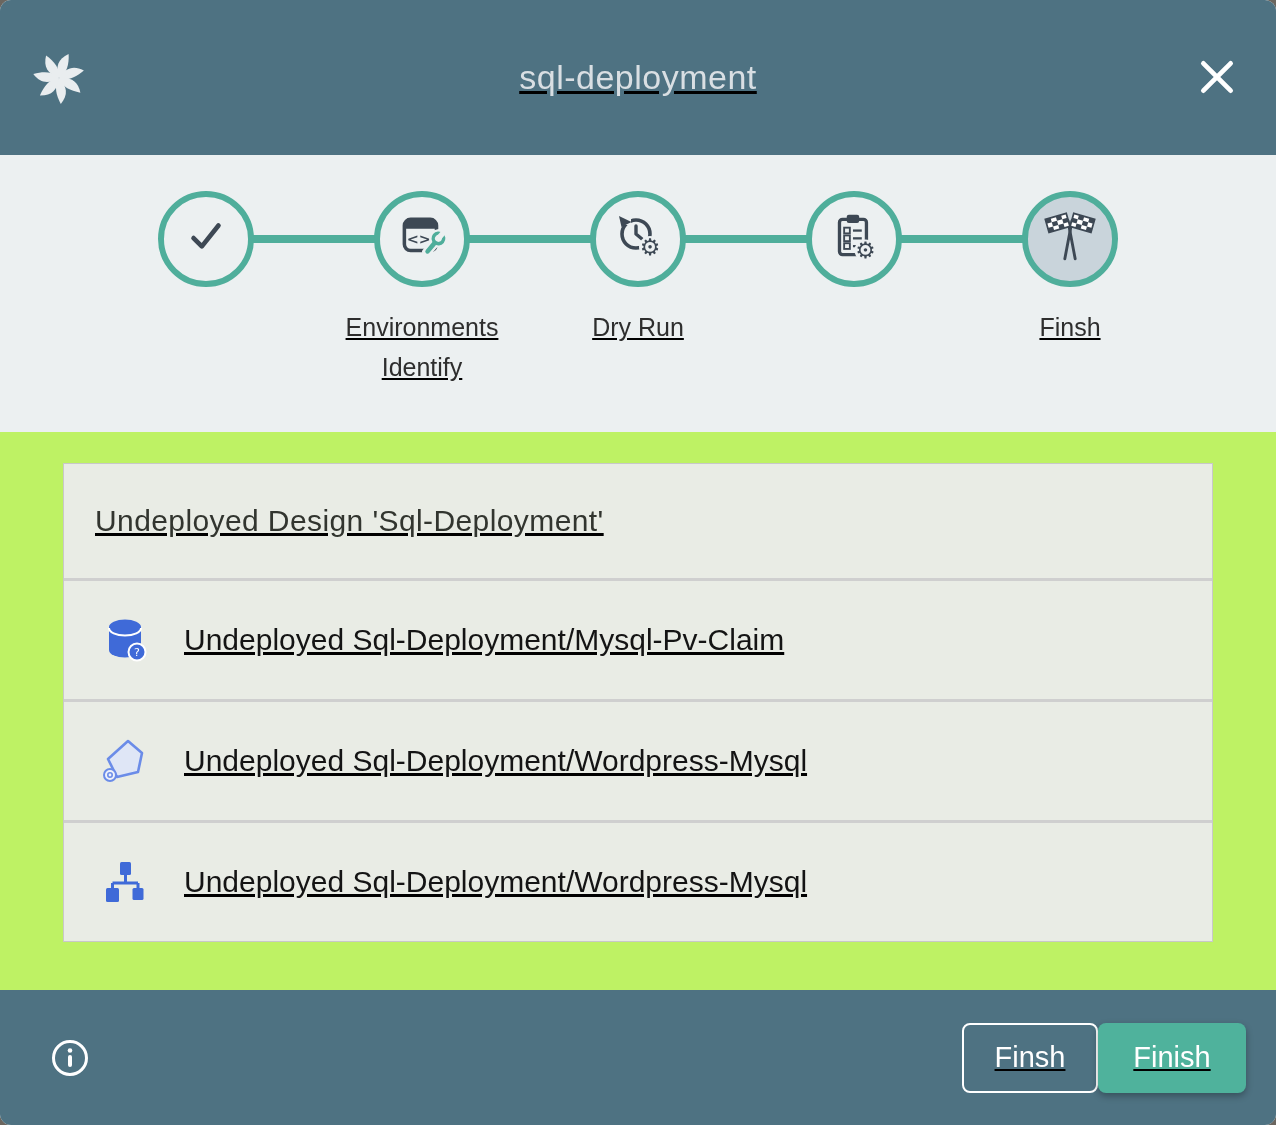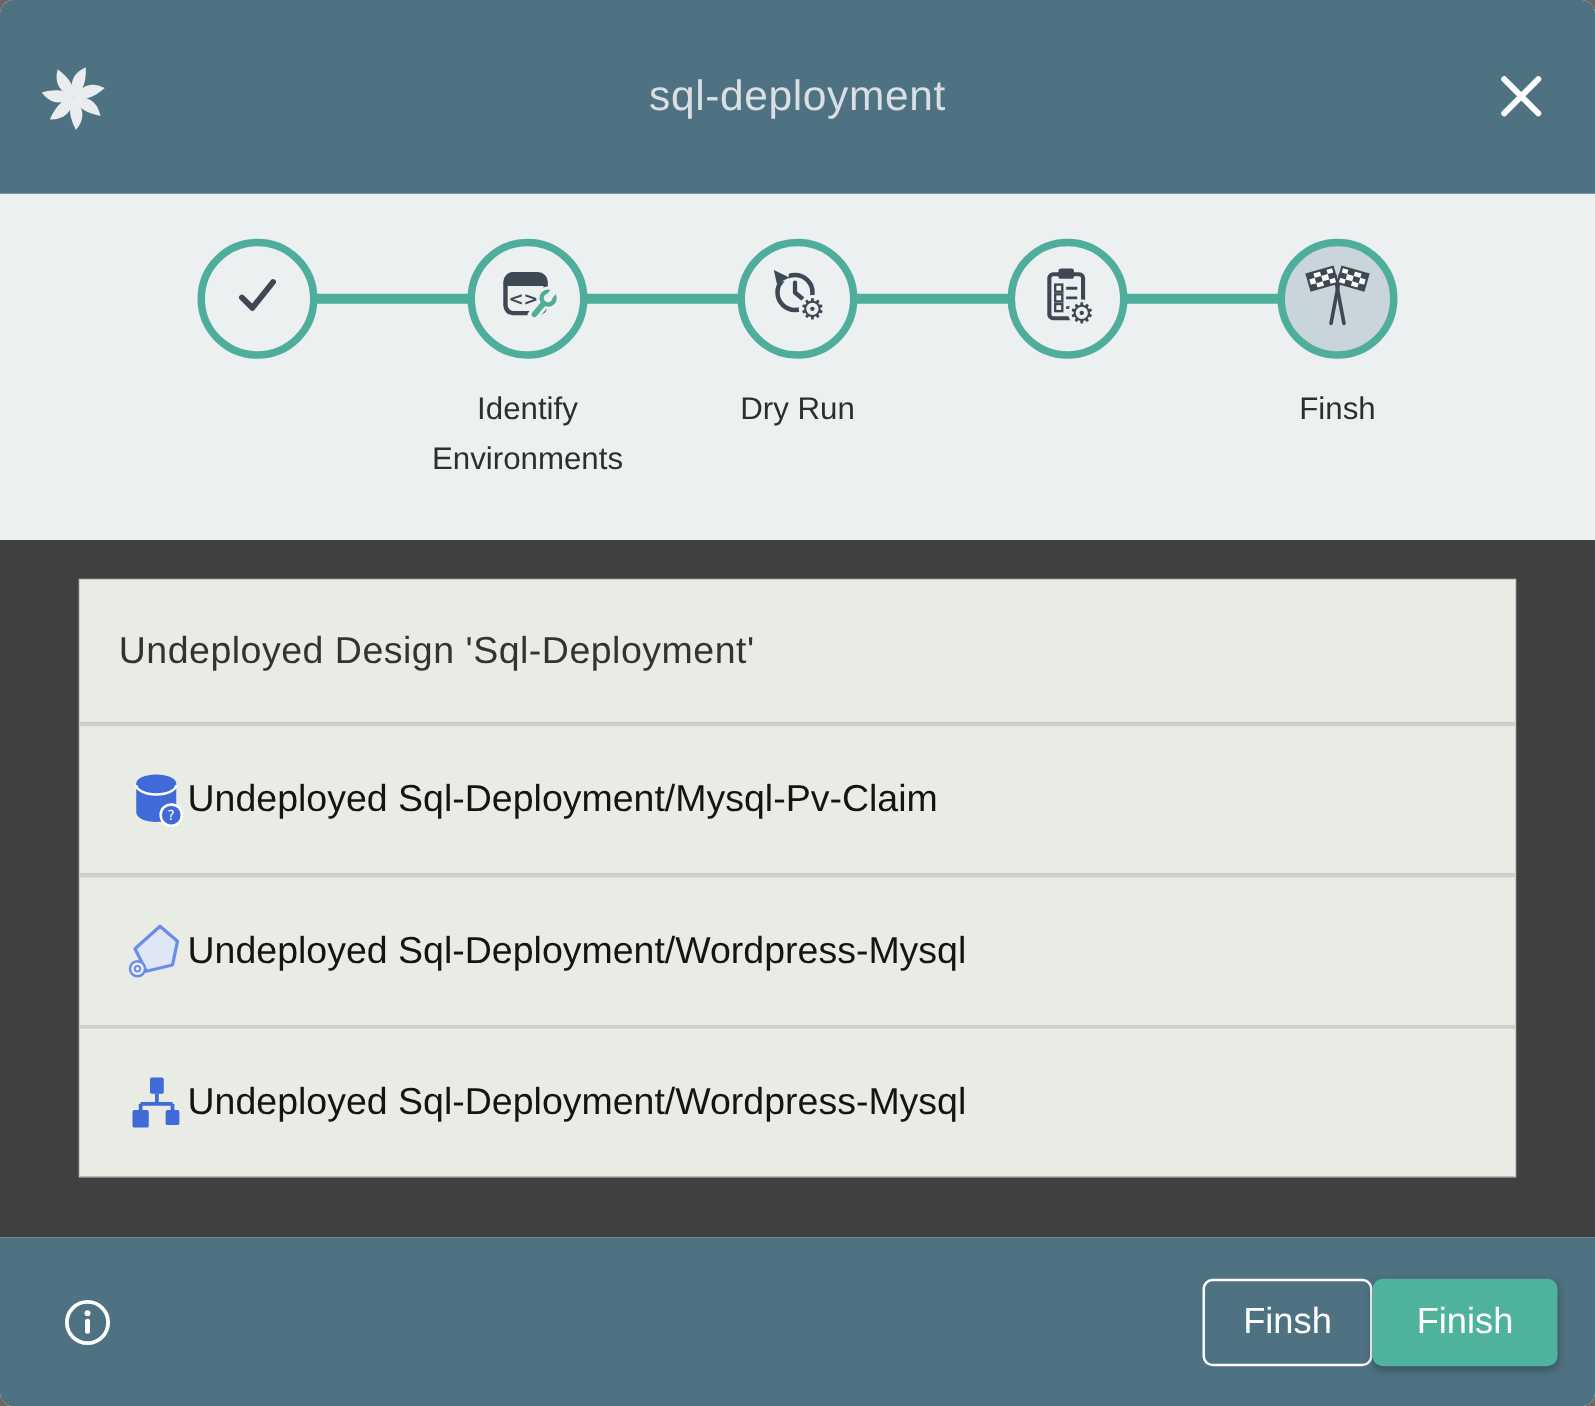--- a/index.html
+++ b/index.html
@@ -9,21 +9,21 @@
     background: #6b665f;
     font-family: "Liberation Sans", sans-serif;
     overflow: hidden;
   }
   .dialog {
     position: relative;
     width: 1276px; height: 1125px;
     border-radius: 11px;
     overflow: hidden;
     background: #fdfdfd;
-    display: flex; flex-direction: column;
+    display: flex; flex-direction: column; text-decoration: underline;
   }
 
   
   .header {
     flex: 0 0 155px;
     background: #4e7282;
     position: relative;
     display: flex; align-items: center; justify-content: center;
   }
   .logo { position: absolute; left: 32px; top: 49px; width: 54px; height: 58px; }
@@ -61,36 +61,36 @@
     right: calc(50% + 45px);
     background: #4fae9b; z-index: 1;
   }
   .step-label {
     margin-top: 20px;
     font-size: 25px; line-height: 40px; color: #2e2e2e;
     text-align: center;
   }
 
   
-  .content { flex: 1; background: #404040; padding: 31px 63px 0; }
+  .content { flex: 1; background: #bef264; padding: 31px 63px 0; }
   .list-box { border: 1px solid #c8c8c8; }
   .list-header {
     background: #e9ece5; height: 114px;
     display: flex; align-items: center;
     padding-left: 31px;
     font-size: 30px; color: #32352f; font-weight: 300; letter-spacing: .4px;
   }
   .list-item {
     background: #e9ece5; height: 121px;
     border-top: 3px solid #cfcfcf;
     display: flex; align-items: center;
     padding-left: 36px;
   }
   .item-icon { width: 50px; height: 50px; flex: 0 0 auto; }
-  .item-text { font-size: 30px; color: #141414; }
+  .item-text { margin-left: 34px; font-size: 30px; color: #141414; }
 
   
   .footer {
     flex: 0 0 135px;
     background: #4e7282;
     display: flex; align-items: center;
   }
   .info-btn {
     margin-left: 50px;
     width: 40px; height: 40px;
@@ -168,22 +168,22 @@
                 <circle cx="0" cy="-6" r="9" fill="#ecf0f1"></circle>
                 <rect x="-4.5" y="-1" width="9" height="16" rx="3" fill="#ecf0f1"></rect>
                 <circle cx="0" cy="-6" r="5" fill="none" stroke="#4fae9b" stroke-width="3.4"></circle>
                 <rect x="-2.6" y="-14.5" width="5.2" height="7" fill="#ecf0f1"></rect>
                 <rect x="-2.2" y="-1.5" width="4.4" height="14" rx="2.2" fill="#4fae9b"></rect>
               </g>
             </svg>
           </span>
         </div>
         <div class="step-label">
+          <div>Environments</div>
           <div>Identify</div>
-          <div>Environments</div>
         </div>
       </div>
 
       <div class="step">
         <div class="connector"></div>
         <div class="circle">
           <span>
             <svg width="56" height="56" viewBox="0 0 56 56">
               <circle cx="26" cy="25" r="14" fill="none" stroke="#3d4854" stroke-width="3.6"></circle>
               <rect x="8" y="6" width="13" height="10" fill="#ecf0f1"></rect>

